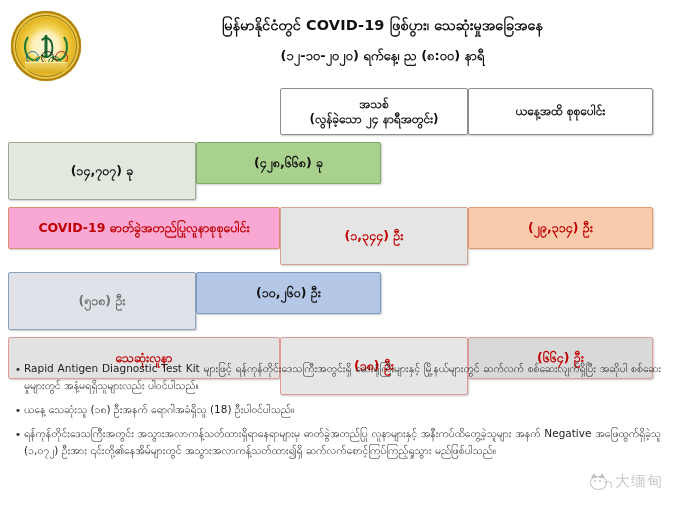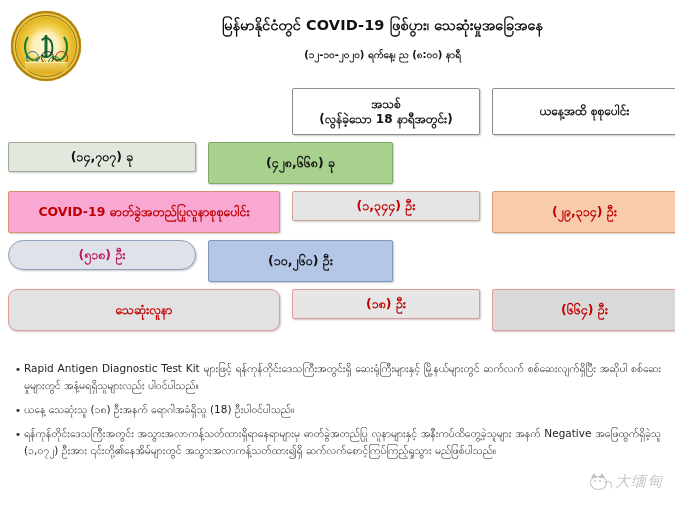--- a/index.html
+++ b/index.html
@@ -121,56 +121,55 @@
   }
   .title-main {
     font-size: 14.5px;
     font-weight: bold;
     letter-spacing: 0.1px;
     line-height: 1.35;
     color: #111;
   }
   .title-sub {
     margin-top: 12px;
-    font-size: 10px;
+    font-size: 13px;
     font-weight: bold;
     line-height: 1.3;
     color: #111;
   }
 
   
   .table {
     position: absolute;
     left: 0;
     top: 88px;
     width: 675px;
   }
   .trow {
     display: flex;
     align-items: stretch;
-    gap: 12px;
     padding: 0 10px 0 8px;
     box-sizing: border-box;
     margin-bottom: 7px;
   }
   .cell {
     box-sizing: border-box;
     display: flex;
     align-items: center;
     justify-content: center;
     text-align: center;
     border: 1px solid #9a9a9a;
     border-radius: 2px;
     font-size: 12.5px;
     font-weight: bold;
     line-height: 1.25;
     padding: 2px 4px;
   }
   .c-label { flex: 0 0 272px; height: 42px; }
-  .c-mid   { flex: 0 0 188px; height: 30px; }
+  .c-mid   { flex: 0 0 188px; height: 58px; }
   .c-right { flex: 0 0 185px; height: 42px; }
 
   .head-row .cell {
     height: 47px;
     background: #ffffff;
     border: 1px solid #8d8d8d;
     box-shadow: 1px 1px 2px rgba(0,0,0,0.22);
     font-size: 12px;
   }
   .head-row .spacer { flex: 0 0 272px; }
@@ -182,24 +181,24 @@
   
   .row-green .c-label { background:#a9d18e; border-color:#7fa86a; color:#111; box-shadow:1px 1px 2px rgba(0,0,0,0.2); }
   .row-green .c-mid   { background:#e2e8dd; border-color:#9aa894; color:#111; box-shadow:1px 1px 2px rgba(0,0,0,0.2); }
   .row-green .c-right { background:#a9d18e; border-color:#7fa86a; color:#111; box-shadow:1px 1px 2px rgba(0,0,0,0.2); }
 
   .row-red .c-label { background:#f9a8d4; border-color:#d98e72; color:#c00000; box-shadow:1px 1px 2px rgba(0,0,0,0.2); }
   .row-red .c-mid   { background:#e5e5e5; border-color:#d3a393; color:#c00000; box-shadow:1px 1px 2px rgba(0,0,0,0.2); }
   .row-red .c-right { background:#f8cbad; border-color:#dd9b72; color:#c00000; box-shadow:1px 1px 2px rgba(0,0,0,0.2); }
 
   .row-blue .c-label { background:#e4ecf9; border-color:#8e9bb0; color:#111; box-shadow:1px 1px 2px rgba(0,0,0,0.22); }
-  .row-blue .c-mid   { background:#dfe2e8; border-color:#8ea3bb; color:#be185d; box-shadow:1px 1px 2px rgba(0,0,0,0.22);border-radius:19px; }
+  .row-blue .c-mid   { background:#dfe2e8; border-color:#8ea3bb; color:#737373; box-shadow:1px 1px 2px rgba(0,0,0,0.22); }
   .row-blue .c-right { background:#b4c7e7; border-color:#7f98bd; color:#111; box-shadow:1px 1px 2px rgba(0,0,0,0.22); }
 
-  .row-grey .c-label { background:#e2e2e2; border-color:#e09a9a; color:#c00000; box-shadow:1px 1px 2px rgba(0,0,0,0.22);border-radius:9px; }
+  .row-grey .c-label { background:#e2e2e2; border-color:#e09a9a; color:#c00000; box-shadow:1px 1px 2px rgba(0,0,0,0.22); }
   .row-grey .c-mid   { background:#e6e6e6; border-color:#e09a9a; color:#c00000; box-shadow:1px 1px 2px rgba(0,0,0,0.22); }
   .row-grey .c-right { background:#d9d9d9; border-color:#e09a9a; color:#c00000; box-shadow:1px 1px 2px rgba(0,0,0,0.22); }
 
   
   .notes {
     position: absolute;
     left: 0;
     top: 360px;
     width: 675px;
     box-sizing: border-box;
@@ -231,21 +230,20 @@
   
   .watermark {
     position: absolute;
     right: 12px;
     bottom: 14px;
     display: flex;
     align-items: center;
     gap: 4px;
     opacity: 0.42;
     color: #6f6f6f;
-    font-style: italic;
   }
   .wm-cat {
     position: relative;
     width: 22px;
     height: 17px;
   }
   .wm-cat .head {
     position: absolute;
     left: 1px;
     top: 3px;
@@ -318,21 +316,21 @@
   </div>
 </div>
 
 <div class="table">
 
   <div class="trow head-row">
     <div class="spacer"></div>
     <div class="cell c-mid">
       <span class="head-two-line">
         <span>အသစ်</span>
-        <span>(လွန်ခဲ့သော 18 နာရီအတွင်း)</span>
+        <span>(လွန်ခဲ့သော ၂၄ နာရီအတွင်း)</span>
       </span>
     </div>
     <div class="cell c-right">ယနေ့အထိ စုစုပေါင်း</div>
   </div>
 
   <div class="trow row-green">
     <div class="cell c-mid">(၁၄,၇၀၇) ခု</div>
     <div class="cell c-right">(၄၂၈,၆၆၈) ခု</div>
   </div>
 

